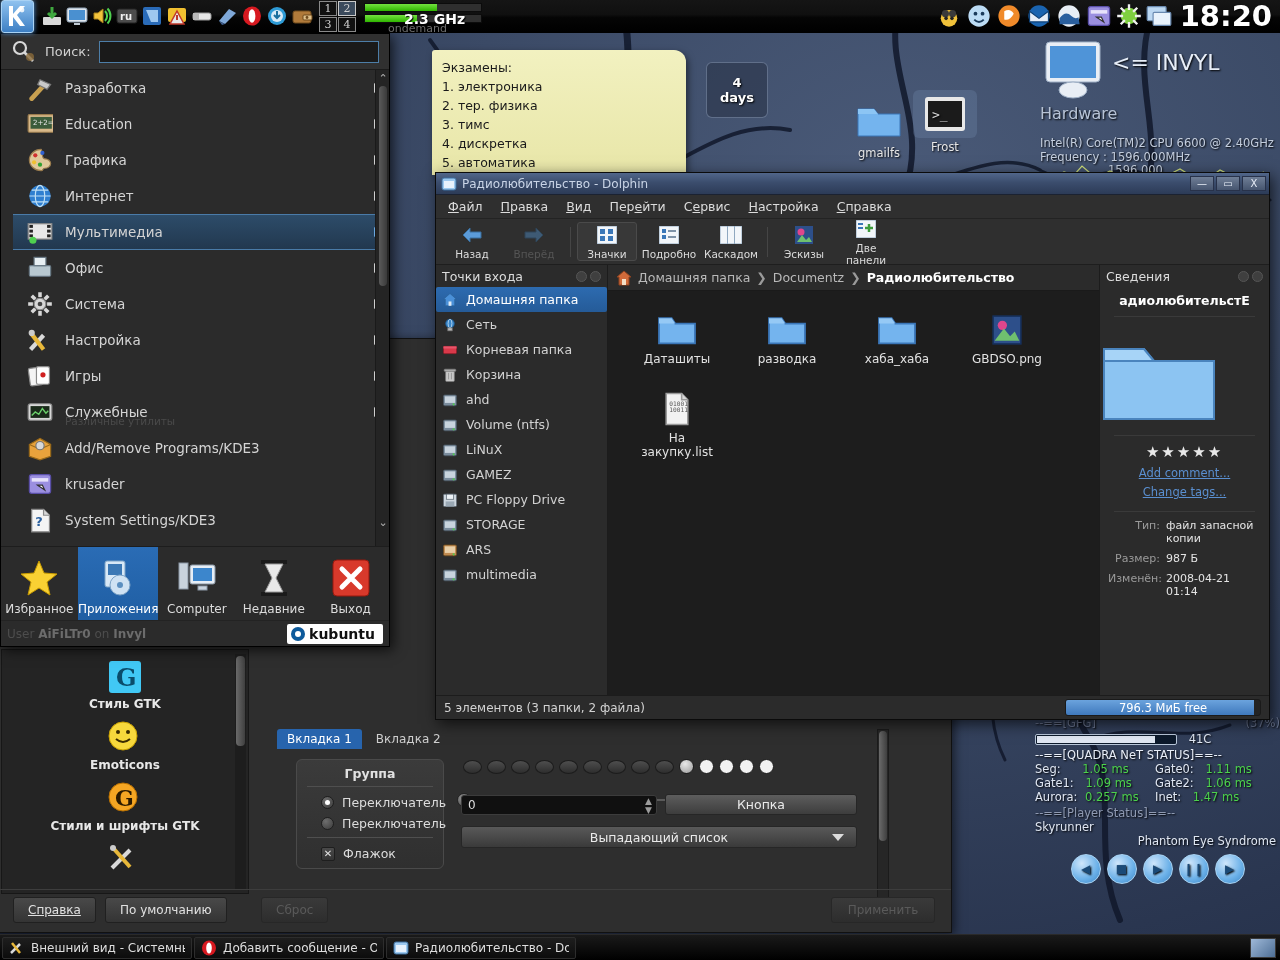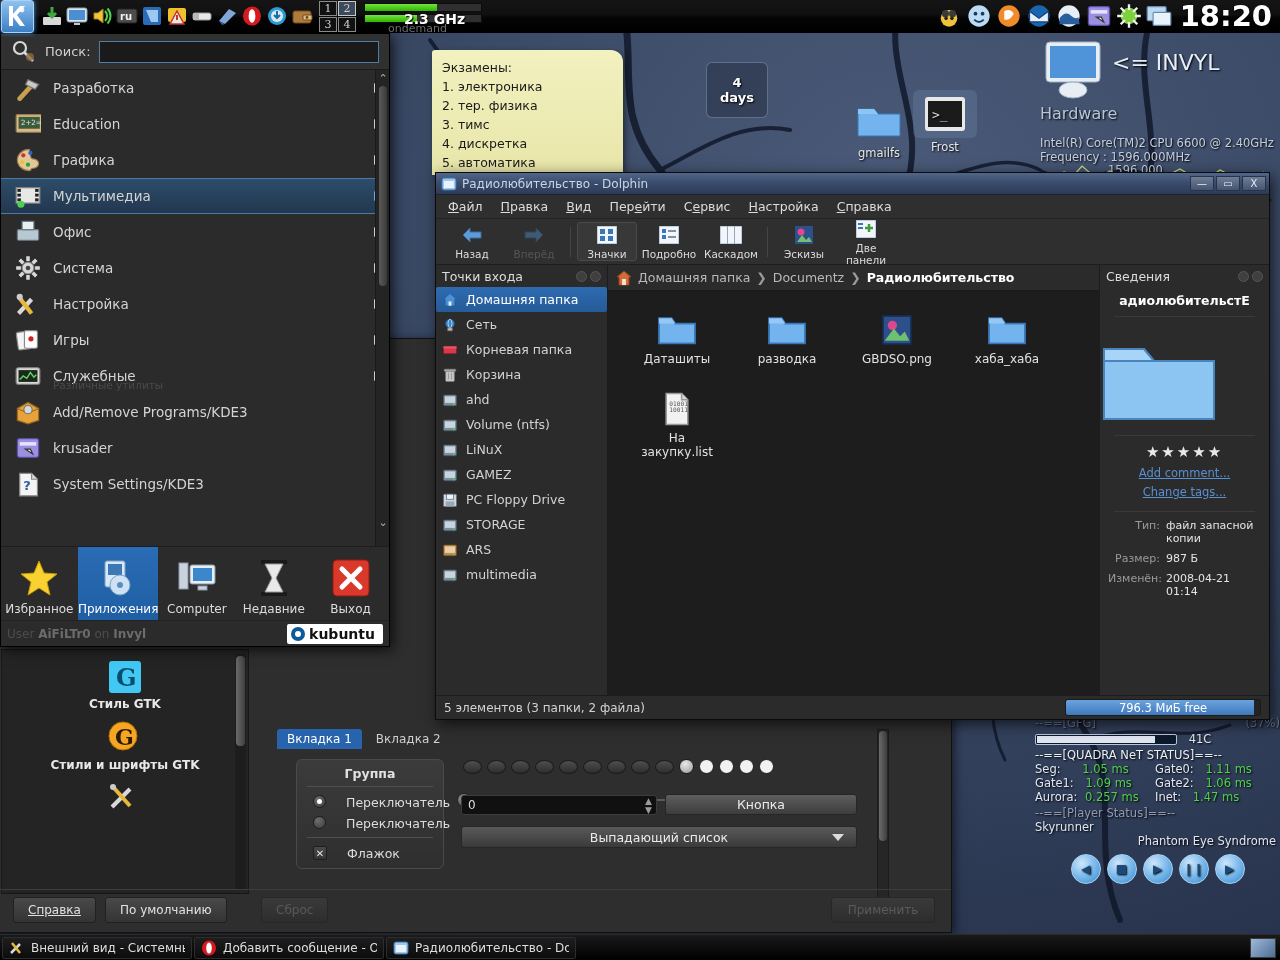--- a/index.html
+++ b/index.html
@@ -76,21 +76,21 @@
     height:36px; display:flex; align-items:center; gap:8px; padding:0 10px;
     background:#303030; border-bottom:1px solid #1b1b1b;
   }
   .search-ico { width:26px;height:26px; flex:none; }
   #kmenu-search label { color:#d0d0d0; font-size:13px; }
   #search-field {
     flex:1; height:22px; background:#1a1a1a; border:1px solid #4d7ea8;
     color:#eee; padding:0 4px; font-size:12px; outline:none;
     font-family:"DejaVu Sans",sans-serif;
   }
-  #kmenu-list { flex:1; overflow:hidden; position:relative; }
+  #kmenu-list { flex:1; overflow:hidden; position:relative;padding-left:12px; }
   .kitem {
     height:36px; display:flex; align-items:center; gap:12px; padding:0 8px 0 14px;
     color:#d4d4d4; font-size:13.5px; position:relative;
   }
   .kitem .kicon { width:26px;height:26px;flex:none; display:flex;align-items:center;justify-content:center;}
   .kitem.selected {
     background:linear-gradient(to bottom,#2d4c69,#22384f);
     border-top:1px solid #4a7ba8; border-bottom:1px solid #4a7ba8;
   }
   .kitem .arrow {
@@ -126,21 +126,21 @@
     font-family:"DejaVu Sans",sans-serif;
   }
   .kubuntu-logo .ring {
     width:14px;height:14px;border-radius:50%;
     background:#0d5a9b; position:relative; flex:none;
   }
   .kubuntu-logo .ring::after{content:"";position:absolute;inset:4px;border-radius:50%;background:#fff;}
 
   
   #sticky {
-    position:absolute; left:432px; top:50px; width:191px; height:125px;
+    position:absolute; left:432px; top:50px; width:254px; height:125px;
     background:linear-gradient(to bottom,#f2f1c0,#e8e6a8);
     color:#1a1a1a; font-size:12.5px; padding:8px 10px; line-height:19px;
     box-shadow:2px 3px 7px rgba(0,0,0,.5);
     border-radius:3px 12px 0 0; z-index:10; overflow:hidden;
   }
   
   #countdown {
     position:absolute; left:706px; top:62px; width:62px; height:56px;
     background:rgba(40,50,70,.55); border:1px solid rgba(150,170,200,.45);
     border-radius:6px; color:#fff; font-size:13px; text-align:center;
@@ -220,21 +220,21 @@
   .tabstrip { position:absolute; left:8px; top:48px; display:flex; gap:4px; }
   .wtab { padding:3px 10px; font-size:12px; color:#cfcfcf; border-radius:3px 3px 0 0; }
   .wtab.active { background:#2764ad; color:#fff; }
   .groupbox {
     position:absolute; left:27px; top:78px; width:148px; height:110px;
     background:linear-gradient(to bottom,#3b3b3b,#2f2f2f);
     border:1px solid #4a4a4a; border-radius:6px; padding:6px 8px;
   }
   .groupbox .gtitle { text-align:center; font-weight:bold; color:#e0e0e0; font-size:12.5px; }
   .groupbox .sep { height:1px; background:#4f4f4f; margin:5px 2px 8px; }
-  .radio-row,.check-row { display:flex; align-items:flex-start; gap:20px; margin:6px 8px; color:#dcdcdc; font-size:12.5px;}
+  .radio-row,.check-row { display:flex; align-items:center; gap:8px; margin:6px 16px; color:#dcdcdc; font-size:12.5px;}
   .radio {
     width:13px;height:13px;border-radius:50%;
     background:radial-gradient(circle at 35% 30%,#6e6e6e,#3a3a3a); border:1px solid #1e1e1e; flex:none;
     position:relative;
   }
   .radio.on::after{content:"";position:absolute;left:3px;top:3px;width:5px;height:5px;border-radius:50%;background:#fff;}
   .check {
     width:14px;height:14px;background:linear-gradient(to bottom,#4a4a4a,#343434);
     border:1px solid #1e1e1e; border-radius:2px; flex:none;
     color:#e4e4e4; font-size:10px; display:flex;align-items:center;justify-content:center;
@@ -493,20 +493,31 @@
         <svg width="34" height="34" viewBox="0 0 34 34">
             <rect x="1" y="1" width="32" height="32" rx="3" fill="#41c8f5"></rect>
             <text x="8" y="26" font-size="24" font-weight="bold" fill="#0a4c6b" font-family="DejaVu Serif, serif">G</text>
           </svg>
       </div>
       <div>Стиль GTK</div>
     </div>
     <div class="ss-module">
       <div class="mi">
         <svg width="30" height="30" viewBox="0 0 30 30">
+            <circle cx="15" cy="15" r="14" fill="#f7d83c" stroke="#c9a000"></circle>
+            <circle cx="10" cy="11" r="2" fill="#3a2b00"></circle>
+            <circle cx="20" cy="11" r="2" fill="#3a2b00"></circle>
+            <path d="M8 18 Q15 24 22 18" stroke="#3a2b00" stroke-width="2" fill="none"></path>
+          </svg>
+      </div>
+      <div>Emoticons</div>
+    </div>
+    <div class="ss-module">
+      <div class="mi">
+        <svg width="30" height="30" viewBox="0 0 30 30">
             <circle cx="15" cy="15" r="14" fill="#f5a623" stroke="#b86f00"></circle>
             <text x="7" y="24" font-size="22" font-weight="bold" fill="#2b1a00" font-family="DejaVu Serif, serif">G</text>
           </svg>
       </div>
       <div>Стили и шрифты GTK</div>
     </div>
     <div class="ss-module">
       <div class="mi">
         <svg width="34" height="30" viewBox="0 0 34 30">
             <path d="M4 25 L22 7" stroke="#d9d9d9" stroke-width="4"></path>
@@ -874,38 +885,38 @@
             <div class="fi">
               <svg width="44" height="36" viewBox="0 0 22 20">
                 <path d="M1 4h7l2 3h11v11H1z" fill="#74b4ee" stroke="#3a76b8"></path>
                 <path d="M1 4h7l2 3H1z" fill="#95c9f5"></path>
               </svg>
             </div>
             <div>разводка</div>
           </div>
           <div class="fitem">
             <div class="fi">
+              <svg width="44" height="36" viewBox="0 0 22 20">
+                <path d="M1 4h7l2 3h11v11H1z" fill="#74b4ee" stroke="#3a76b8"></path>
+                <path d="M1 4h7l2 3H1z" fill="#95c9f5"></path>
+              </svg>
+            </div>
+            <div>хаба_хаба</div>
+          </div>
+          <div class="fitem">
+            <div class="fi">
               <span>
                 <svg width="34" height="34" viewBox="0 0 22 22">
                   <rect x="2" y="2" width="18" height="18" fill="#2d4f8a" stroke="#16305c"></rect>
                   <circle cx="8" cy="8" r="3" fill="#e0468c"></circle>
                   <path d="M3 18 L9 10 L13 15 L16 12 L19 18Z" fill="#6fc06f"></path>
                 </svg>
               </span>
             </div>
             <div>GBDSO.png</div>
-          </div>
-          <div class="fitem">
-            <div class="fi">
-              <svg width="44" height="36" viewBox="0 0 22 20">
-                <path d="M1 4h7l2 3h11v11H1z" fill="#74b4ee" stroke="#3a76b8"></path>
-                <path d="M1 4h7l2 3H1z" fill="#95c9f5"></path>
-              </svg>
-            </div>
-            <div>хаба_хаба</div>
           </div>
           <div class="fitem">
             <div class="fi">
               <span>
                 <svg width="34" height="34" viewBox="0 0 22 22">
                   <path d="M4 1 h10 l4 4 v16 H4Z" fill="#f2f2f2" stroke="#9a9a9a"></path>
                   <path d="M14 1 v4 h4" fill="#d8d8d8" stroke="#9a9a9a"></path>
                   <text x="6" y="9" font-size="4" fill="#555" font-family="DejaVu Sans Mono, monospace">01001</text>
                   <text x="6" y="13" font-size="4" fill="#555" font-family="DejaVu Sans Mono, monospace">10011</text>
                 </svg>
@@ -1169,20 +1180,31 @@
           <span class="kicon">
             <svg width="26" height="26" viewBox="0 0 22 22">
               <path d="M12 2 a10 9 0 1 0 0 18 c2 0 1-2 3-2 a5 4 0 0 0 0-8 c-3 0-2-8-3-8Z" fill="#e0c89a" stroke="#9a7c4e"></path>
               <circle cx="7" cy="7" r="1.8" fill="#d03030"></circle>
               <circle cx="13" cy="5" r="1.8" fill="#3060d0"></circle>
               <circle cx="6" cy="13" r="1.8" fill="#f0c030"></circle>
               <circle cx="11" cy="15" r="1.8" fill="#30a030"></circle>
             </svg>
           </span>
           <span>Графика</span>
+          <span class="arrow"></span>
+        </div>
+        <div class="kitem">
+          <span class="kicon">
+            <svg width="26" height="26" viewBox="0 0 22 22">
+              <circle cx="11" cy="11" r="9" fill="#2f7fd0"></circle>
+              <ellipse cx="11" cy="11" rx="4" ry="9" fill="none" stroke="#bfe0f5"></ellipse>
+              <path d="M2 11 h18 M4 6 h14 M4 16 h14" stroke="#bfe0f5" fill="none"></path>
+            </svg>
+          </span>
+          <span>Интернет</span>
           <span class="arrow"></span>
         </div>
         <div class="kitem selected">
           <span class="kicon">
             <svg width="26" height="26" viewBox="0 0 22 22">
               <rect x="1" y="4" width="20" height="13" fill="#e8e8e8" stroke="#888"></rect>
               <g fill="#222">
                 <rect x="2" y="5" width="3" height="2.5"></rect>
                 <rect x="2" y="9" width="3" height="2.5"></rect>
                 <rect x="2" y="13" width="3" height="2.5"></rect>

